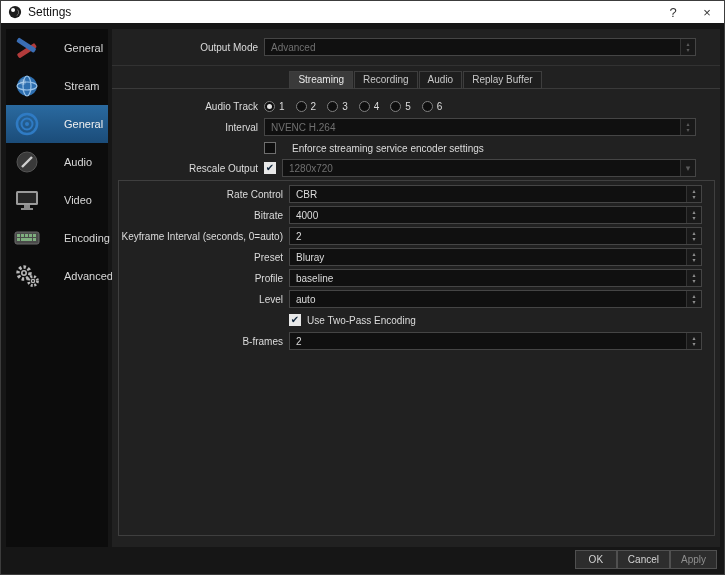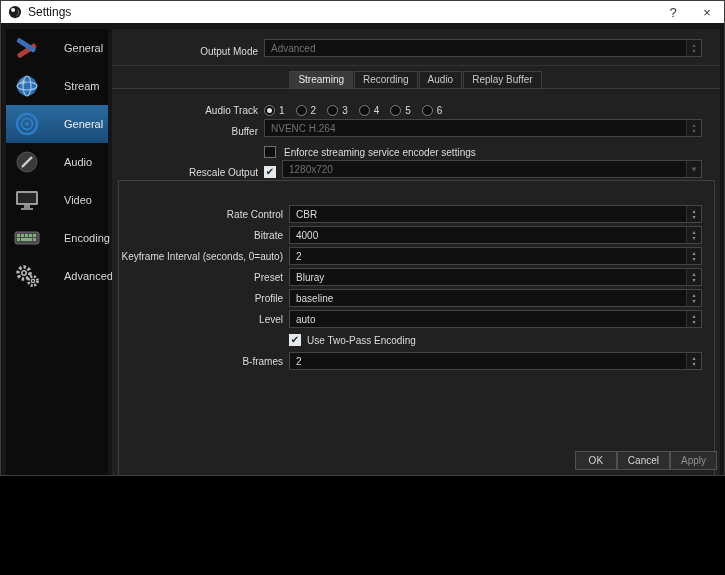--- a/index.html
+++ b/index.html
@@ -1,18 +1,18 @@
 <!DOCTYPE html>
 <html><head>
 <meta charset="utf-8">
 <style>
   html,body { margin:0; padding:0; background:#000; }
   * { box-sizing:border-box; }
   .window {
-    position:relative; width:725px; height:476px;
+    position:relative; width:725px; height:575px;
     background:#161616; border:1px solid #3c3c3c; overflow:hidden;
     font-family:"Liberation Sans", sans-serif;
   }
   
   .titlebar {
     height:22px; background:#ffffff; display:flex; align-items:center;
     padding-left:7px; color:#111; font-size:12px;
   }
   .logo { width:14px; height:14px; display:flex; }
   .titletext { margin-left:6px; }
@@ -31,35 +31,35 @@
     color:#d8d8d8; font-size:11px;
   }
   .side-item.sel { background:linear-gradient(180deg,#2a6aa0,#1b4c79); color:#f0f0f0; }
   .side-icon { width:26px; height:26px; flex:none; display:flex; }
   .side-icon svg { width:26px; height:26px; }
   
   .main {
     position:absolute; left:111px; top:28px; width:608px; height:518px;
     background:#212121;
   }
-  .row { position:absolute; left:0; right:10px; height:20px; display:flex; align-items:flex-end; padding-right:8px; }
+  .row { position:absolute; left:0; right:16px; height:20px; display:flex; align-items:center; padding-right:8px; }
   .lbl { color:#dcdcdc; font-size:10px; text-align:right; white-space:nowrap; }
   .row .lbl { width:146px; margin-right:6px; flex:none; }
   .r-outputmode { top:8px; }
   .sep1 { position:absolute; left:0; right:0; top:36px; border-top:1px solid #323232; }
   .tabs { position:absolute; left:0; right:0; top:42px; height:18px; display:flex; justify-content:center; align-items:flex-end; }
   .tab {
     padding:2px 8px 3px; background:#1e1e1e; border:1px solid #3e3e3e; margin-right:1px;
     font-size:10px; color:#c8c8c8; position:relative; z-index:2;
   }
   .tab.active { background:#3a3a3a; color:#e8e8e8; }
   .tabline { position:absolute; left:0; right:0; top:59px; border-top:1px solid #3a3a3a; }
   .r-audiotrack { top:67px; }
   .r-encoder { top:88px; }
-  .r-enforce { top:109px; padding-left:152px; gap:8px; }
+  .r-enforce { top:109px; padding-left:152px; gap:16px; }
   .r-rescale { top:129px; }
   .cb-label { color:#dcdcdc; font-size:10px; }
   
   .field {
     flex:1; height:18px; background:#101010; border:1px solid #454545;
     display:flex; align-items:center; position:relative; padding:0 6px;
     font-size:10px; color:#dcdcdc;
   }
   .field .val { flex:1; white-space:nowrap; overflow:hidden; }
   .field.disabled { color:#707070; }
@@ -76,21 +76,21 @@
   .rdo { width:11px; height:11px; border:1px solid #808080; border-radius:50%; background:#0e0e0e; position:relative; flex:none; }
   .rdo.sel::after { content:""; position:absolute; left:2px; top:2px; right:2px; bottom:2px; background:#e2e2e2; border-radius:50%; }
   
   .cb { width:12px; height:12px; border:1px solid #6e6e6e; background:#0e0e0e; display:flex; align-items:center; justify-content:center; flex:none; }
   .cb .ck { font-size:10px; color:#10263c; line-height:1; display:none; }
   .cb.checked { background:#e8e8e8; border-color:#e8e8e8; }
   .cb.checked .ck { display:block; }
   
   .group {
     position:absolute; left:6px; right:5px; top:151px; height:356px;
-    border:1px solid #3f3f3f; padding-top:24px;
+    border:1px solid #3f3f3f; padding-top:4px;
   }
   .frow { display:flex; align-items:center; height:18px; padding-right:12px; margin-bottom:3px; }
   .frow .lbl { width:164px; margin-right:6px; flex:none; }
   .frow.tp { padding-left:170px; gap:6px; }
   
   .footer { position:absolute; left:0; right:0; bottom:0; height:29px; }
   .footer-buttons { position:absolute; right:7px; bottom:5px; display:flex; }
   .btn {
     min-width:42px; height:19px; background:#2d2d2d; border:1px solid #505050;
     color:#d4d4d4; font-size:10px; display:flex; align-items:center; justify-content:center;
@@ -248,21 +248,21 @@
             <span>5</span>
           </span>
         <span class="radio-opt">
             <span class="rdo"></span>
             <span>6</span>
           </span>
       </div>
     </div>
 
     <div class="row r-encoder">
-      <span class="lbl">Buffer</span>
+      <span class="lbl">Interval</span>
       <div class="field disabled">
         <span class="val">NVENC H.264</span>
         <span class="arrows">
             <span>▴</span>
             <span>▾</span>
           </span>
       </div>
     </div>
 
     <div class="row r-enforce">

